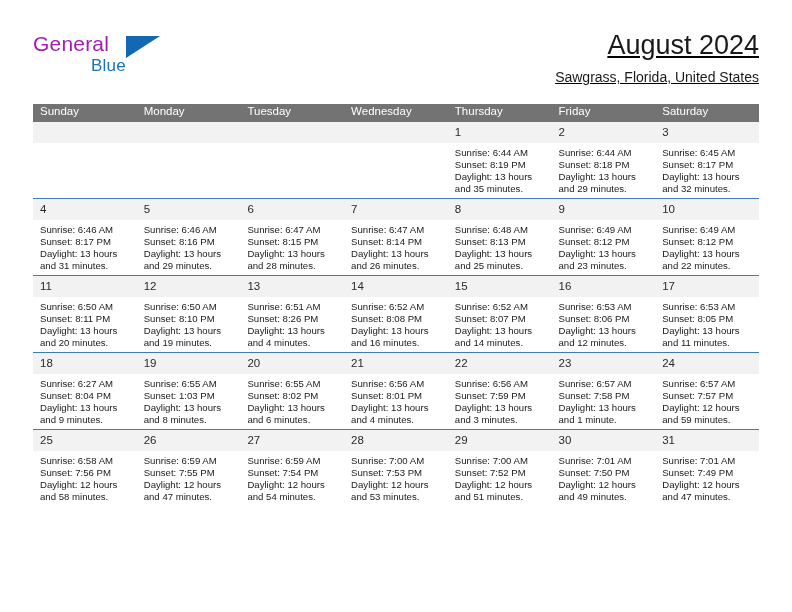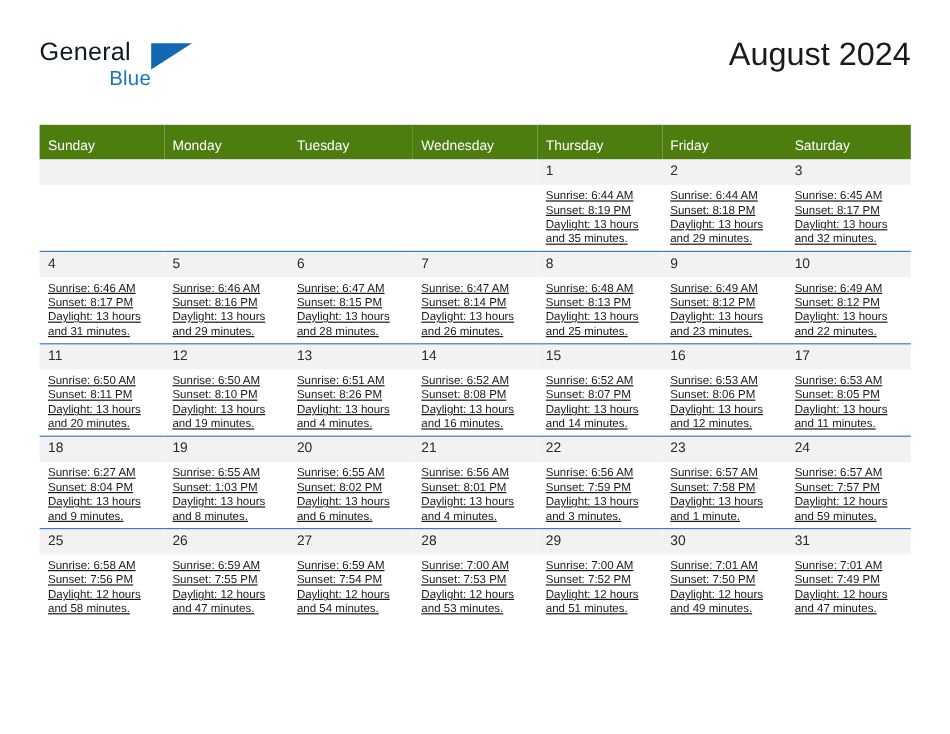--- a/index.html
+++ b/index.html
@@ -37,21 +37,21 @@
     top: 4px;
     width: 200px;
     height: 56px;
   }
   .logo-general {
     position: absolute;
     left: 0;
     top: 0;
     font-size: 21px;
     letter-spacing: .2px;
-    color: #0f172a;
+    color: #a21caf;
     font-family: "Liberation Sans", sans-serif;
   }
   .logo-triangle {
     position: absolute;
     left: 93px;
     top: 4px;
     width: 0;
     height: 0;
     border-left: 34px solid #1268b3;
     border-bottom: 22px solid transparent;
@@ -63,20 +63,21 @@
     font-size: 17px;
     letter-spacing: .2px;
     color: #1b75bb;
   }
 
   .title-block {
     position: absolute;
     right: 0;
     top: 0;
     text-align: right;
+    text-decoration: underline;
   }
   .cal-title {
     font-size: 27px;
     color: #1a1a1a;
     line-height: 34px;
     white-space: nowrap;
   }
   .cal-subtitle {
     margin-top: 6px;
     font-size: 14px;
@@ -89,26 +90,26 @@
   .calendar {
     position: absolute;
     left: 33px;
     top: 104px;
     width: 726px;
     border-collapse: collapse;
     table-layout: fixed;
   }
 
   .calendar th {
-    background: #4d7c0f;
+    background: #737373;
     color: #ffffff;
     font-size: 11.5px;
     font-weight: normal;
     text-align: left;
-    padding: 11px 0 5px 7px;
+    padding: 0 0 5px 7px;
     height: 13px;
     border: none;
   }
 
   .calendar td {
     width: 103.71px;
     vertical-align: top;
     padding: 0;
     border: none;
     border-top: 1px solid #3c7cbd;
@@ -130,21 +131,20 @@
   }
   .daynum.empty {
     color: transparent;
   }
 
   .details {
     padding: 4px 6px 0 7px;
     font-size: 9.6px;
     line-height: 12.1px;
     color: #1a1a1a;
-    text-decoration: underline;
   }
   .details div {
     white-space: nowrap;
   }
   .details .daylight {
     white-space: normal;
   }
   .cell-empty .details {
     visibility: hidden;
   }
@@ -157,20 +157,21 @@
   <div class="header">
 
     <div class="logo">
       <span class="logo-general">General</span>
       <span class="logo-triangle"></span>
       <span class="logo-blue">Blue</span>
     </div>
 
     <div class="title-block">
       <div class="cal-title">August 2024</div>
+      <div class="cal-subtitle">Sawgrass, Florida, United States</div>
     </div>
 
   </div>
 
   <table class="calendar">
     <thead>
       <tr>
         <th>Sunday</th>
         <th>Monday</th>
         <th>Tuesday</th>

